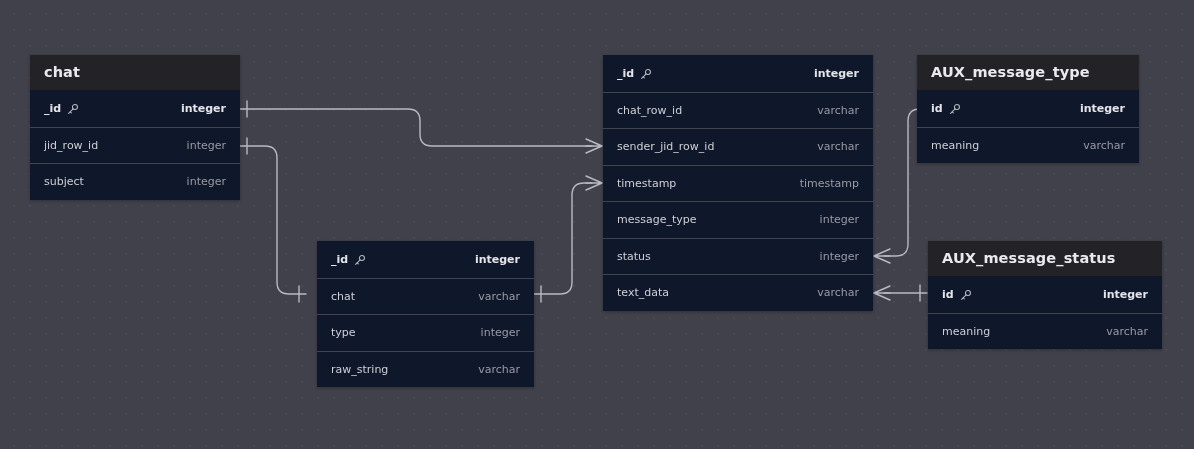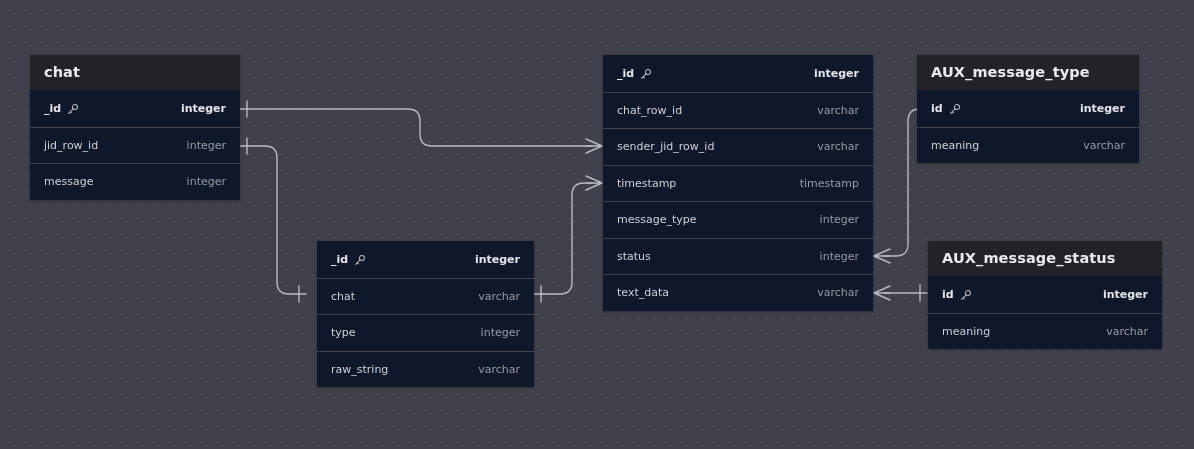--- a/index.html
+++ b/index.html
@@ -153,21 +153,21 @@
           <span class="col-type">integer</span>
         </div>
         <div class="row">
           <span class="col-name">
             <span>jid_row_id</span>
           </span>
           <span class="col-type">integer</span>
         </div>
         <div class="row">
           <span class="col-name">
-            <span>message</span>
+            <span>subject</span>
           </span>
           <span class="col-type">integer</span>
         </div>
       </div>
     </div>
     <div class="table-card" style="left: 317px; top: 241px; width: 217px;">
       <div class="table-rows">
         <div class="row pk">
           <span class="col-name">
             <span>_id</span>

